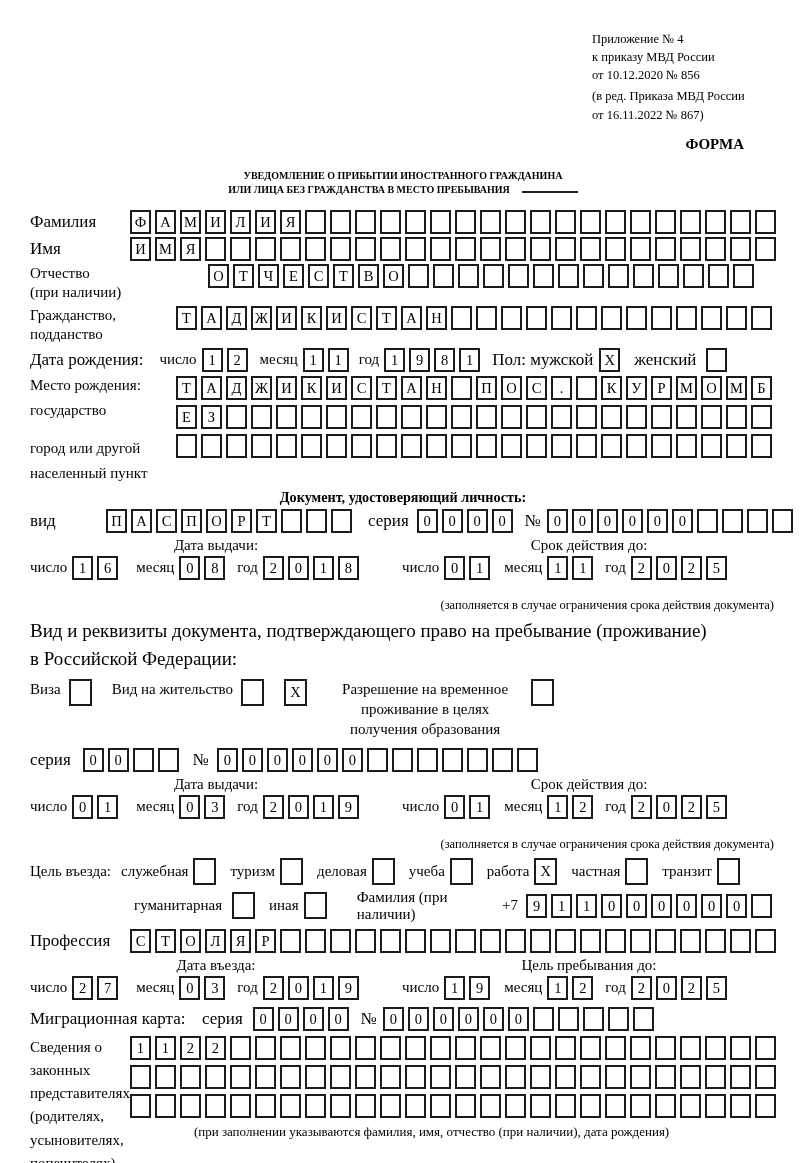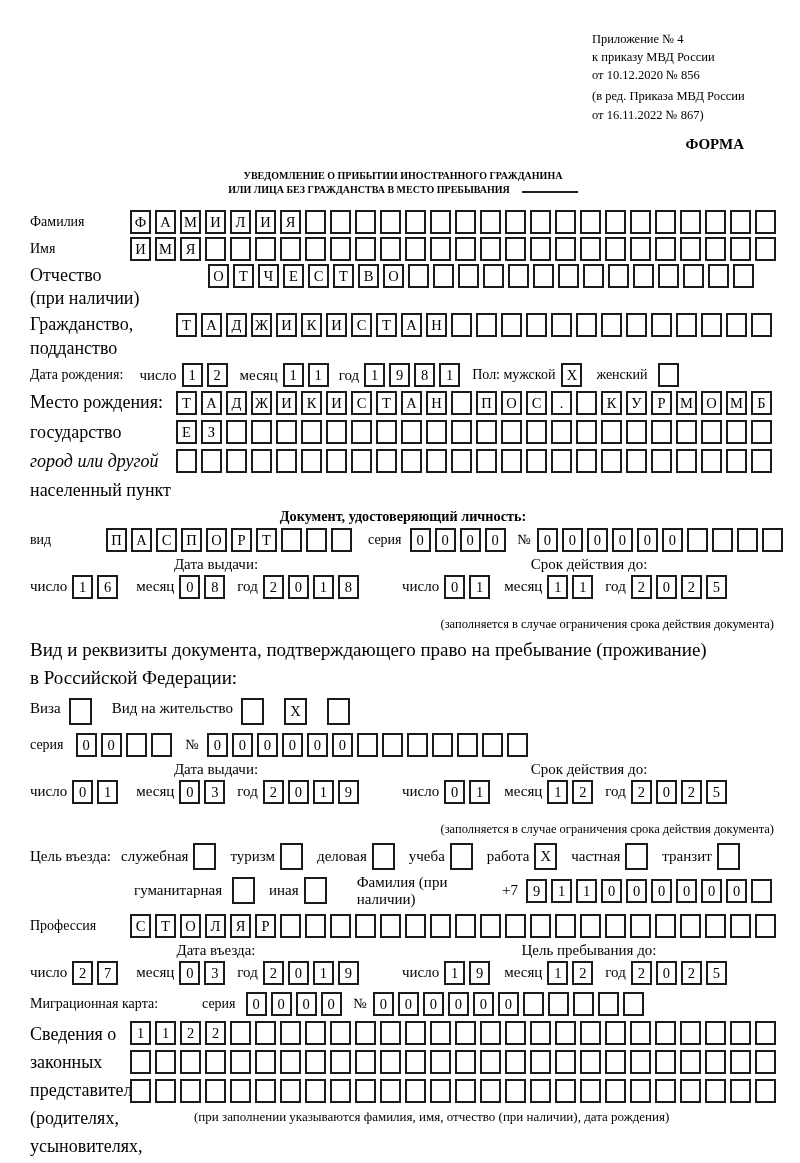--- a/index.html
+++ b/index.html
@@ -12,22 +12,22 @@
   
   .header-note{margin-left:562px;font-size:12.5px;line-height:1.45;}
   .header-note .amend{margin-top:3px;}
   .forma{text-align:right;padding-right:32px;font-weight:bold;font-size:15px;margin-top:12px;}
   .title{text-align:center;font-weight:bold;font-size:10px;line-height:1.45;margin-top:16px;}
   .title-underline{display:inline-block;width:56px;border-bottom:2px solid #222;margin-left:12px;vertical-align:baseline;}
   .sec-heading{font-weight:bold;font-size:14.2px;margin-top:18px;letter-spacing:0.1px;}
 
   .row{display:flex;align-items:center;margin-top:3px;}
   .row.top{align-items:flex-start;}
-  .flabel{font-size:14px;flex-shrink:0;line-height:1.3;}
-  .lbl2{font-size:18px;line-height:1.3;flex-shrink:0;}
+  .flabel{font-size:17px;flex-shrink:0;line-height:1.3;}
+  .lbl2{font-size:15px;line-height:1.3;flex-shrink:0;}
   .w100{width:100px;} .w148{width:148px;} .w178{width:178px;} .w172{width:172px;}
 
   .cells{white-space:nowrap;font-size:0;}
   .cell{
     display:inline-block;box-sizing:border-box;width:21px;height:24px;
     border:2px solid #1b1b1b;margin-right:4px;background:#fff;
     text-align:center;font-size:14.5px;line-height:20px;vertical-align:top;
     font-family:"Liberation Serif",serif;
   }
   .cb .cell{width:23px;height:27px;line-height:23px;}
@@ -118,21 +118,21 @@
     <span class="flabel" style="margin-right:6px;">Пол: мужской</span>
     <span class="cells" style="margin-right:10px;"><span class="cell">X</span></span>
     <span class="flabel" style="margin-right:10px;">женский</span>
     <span class="cells"><span class="cell"></span></span>
   </div>
 
   <div class="row top" style="margin-top:4px;">
     <div class="w148">
       <div class="lbl2">Место рождения:</div>
       <div class="lbl2" style="margin-top:6px;">государство</div>
-      <div class="lbl2" style="margin-top:6px;font-style:italic;">город или другой</div>
+      <div class="lbl2" style="margin-top:18px;">город или другой</div>
       <div class="lbl2" style="margin-top:6px;">населенный пункт</div>
     </div>
     <div class="cellrows">
       <div class="cells"><span class="cell">Т</span><span class="cell">А</span><span class="cell">Д</span><span class="cell">Ж</span><span class="cell">И</span><span class="cell">К</span><span class="cell">И</span><span class="cell">С</span><span class="cell">Т</span><span class="cell">А</span><span class="cell">Н</span><span class="cell"></span><span class="cell">П</span><span class="cell">О</span><span class="cell">С</span><span class="cell">.</span><span class="cell"></span><span class="cell">К</span><span class="cell">У</span><span class="cell">Р</span><span class="cell">М</span><span class="cell">О</span><span class="cell">М</span><span class="cell">Б</span></div>
       <div class="cells"><span class="cell">Е</span><span class="cell">З</span><span class="cell"></span><span class="cell"></span><span class="cell"></span><span class="cell"></span><span class="cell"></span><span class="cell"></span><span class="cell"></span><span class="cell"></span><span class="cell"></span><span class="cell"></span><span class="cell"></span><span class="cell"></span><span class="cell"></span><span class="cell"></span><span class="cell"></span><span class="cell"></span><span class="cell"></span><span class="cell"></span><span class="cell"></span><span class="cell"></span><span class="cell"></span><span class="cell"></span></div>
       <div class="cells"><span class="cell"></span><span class="cell"></span><span class="cell"></span><span class="cell"></span><span class="cell"></span><span class="cell"></span><span class="cell"></span><span class="cell"></span><span class="cell"></span><span class="cell"></span><span class="cell"></span><span class="cell"></span><span class="cell"></span><span class="cell"></span><span class="cell"></span><span class="cell"></span><span class="cell"></span><span class="cell"></span><span class="cell"></span><span class="cell"></span><span class="cell"></span><span class="cell"></span><span class="cell"></span><span class="cell"></span></div>
     </div>
   </div>
 
   <div style="text-align:center;font-weight:bold;font-size:14.2px;margin-top:5px;">Документ, удостоверяющий личность:</div>
@@ -181,20 +181,21 @@
       <span class="cells cb"><span class="cell"></span></span>
     </div>
     <div class="opt">
       <span class="olabel">Вид на жительство</span>
       <span class="cells cb"><span class="cell"></span></span>
     </div>
     <div class="opt">
       <span class="cells cb"><span class="cell">X</span></span>
     </div>
     <div class="opt" style="margin-right:0;">
+      <span class="olabel optw">Разрешение на временное проживание в целях получения образования</span>
       <span class="cells cb"><span class="cell"></span></span>
     </div>
   </div>
 
   <div class="row" style="margin-top:8px;">
     <span class="flabel" style="margin-right:12px;">серия</span>
     <span class="cells" style="margin-right:10px;"><span class="cell">0</span><span class="cell">0</span><span class="cell"></span><span class="cell"></span></span>
     <span class="flabel" style="margin-right:8px;">№</span>
     <span class="cells"><span class="cell">0</span><span class="cell">0</span><span class="cell">0</span><span class="cell">0</span><span class="cell">0</span><span class="cell">0</span><span class="cell"></span><span class="cell"></span><span class="cell"></span><span class="cell"></span><span class="cell"></span><span class="cell"></span><span class="cell"></span></span>
   </div>

